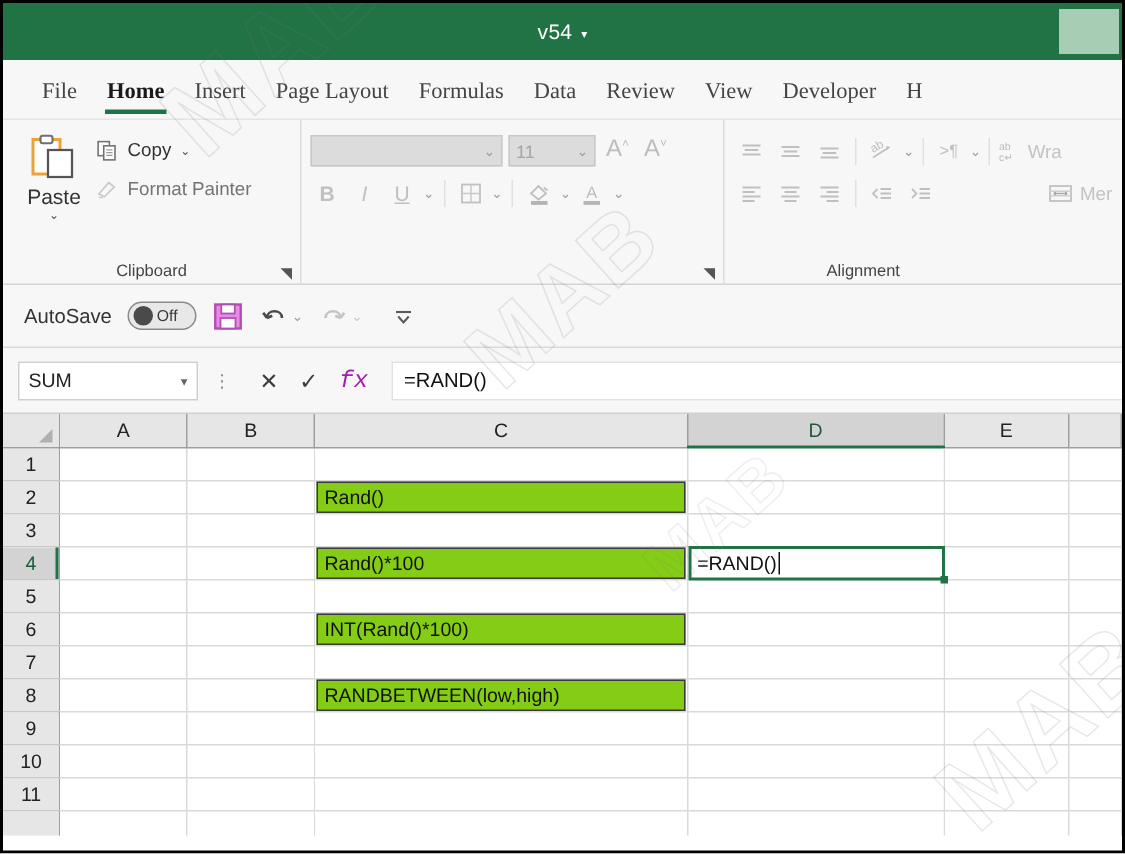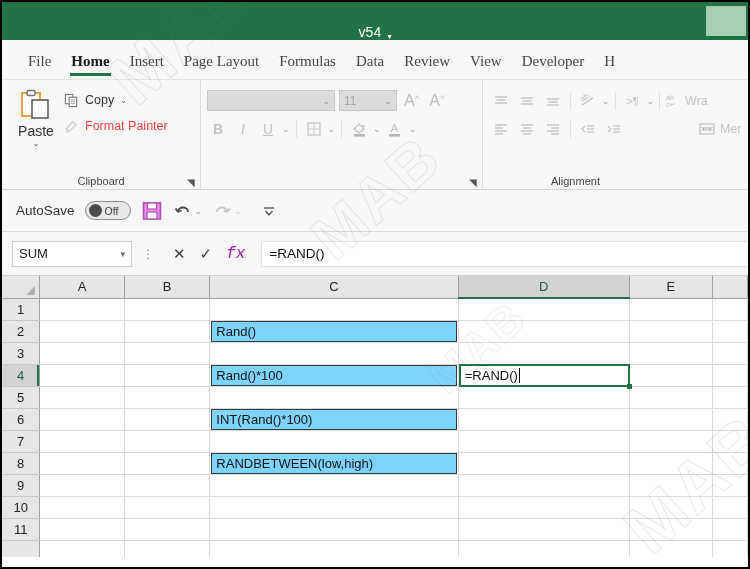--- a/index.html
+++ b/index.html
@@ -16,21 +16,21 @@
     overflow: hidden;
     background: #fff;
   }
 
   
   .titlebar {
     position: relative;
     height: 38px;
     background: #217346;
     display: flex;
-    align-items: flex-end;
+    align-items: center;
     justify-content: center;
   }
   .title-text {
     color: #ffffff;
     font-size: 14px;
     letter-spacing: .2px;
   }
   .title-caret {
     color: #ffffff;
     font-size: 8px;
@@ -121,21 +121,21 @@
     justify-content: flex-start;
     padding-top: 6px;
     gap: 6px;
   }
   .clip-item {
     display: flex; align-items: center;
     font-size: 12.5px; color: #333;
     gap: 6px; height: 20px;
     padding-right: 6px;
   }
-  .clip-item.dim { color: #ef4444; }
+  .clip-item.dim { color: #737373; }
 
   
   .font-col { display: flex; flex-direction: column; padding-top: 6px; gap: 7px;}
   .font-row1 { display: flex; align-items: center; gap: 4px; }
   .font-name-box {
     width: 128px; height: 21px;
     background: #dcdcdc; border: 1px solid #c8c8c8;
     display: flex; align-items: center; justify-content: flex-end;
     padding-right: 4px;
   }
@@ -263,21 +263,21 @@
     position: relative;
     background: #fff;
   }
   td.cell .cc {
     position: absolute; left: 0; top: 0; right: 0; bottom: 0;
     display: flex; align-items: center;
     padding-left: 4px;
     white-space: nowrap;
   }
   td.cell.boxed .cc {
-    background: #7dd3fc;
+    background: #84cc16;
     border: 1.5px solid #3a3a3a;
     left: 1px; right: 1px; top: 0px; bottom: 0px;
   }
   td.cell.active .cc {
     border: 2px solid #217346;
     background: #ffffff;
     left: 0; right: -1px; top: -1px; bottom: -1px;
     z-index: 4;
   }
   .fill-handle {

